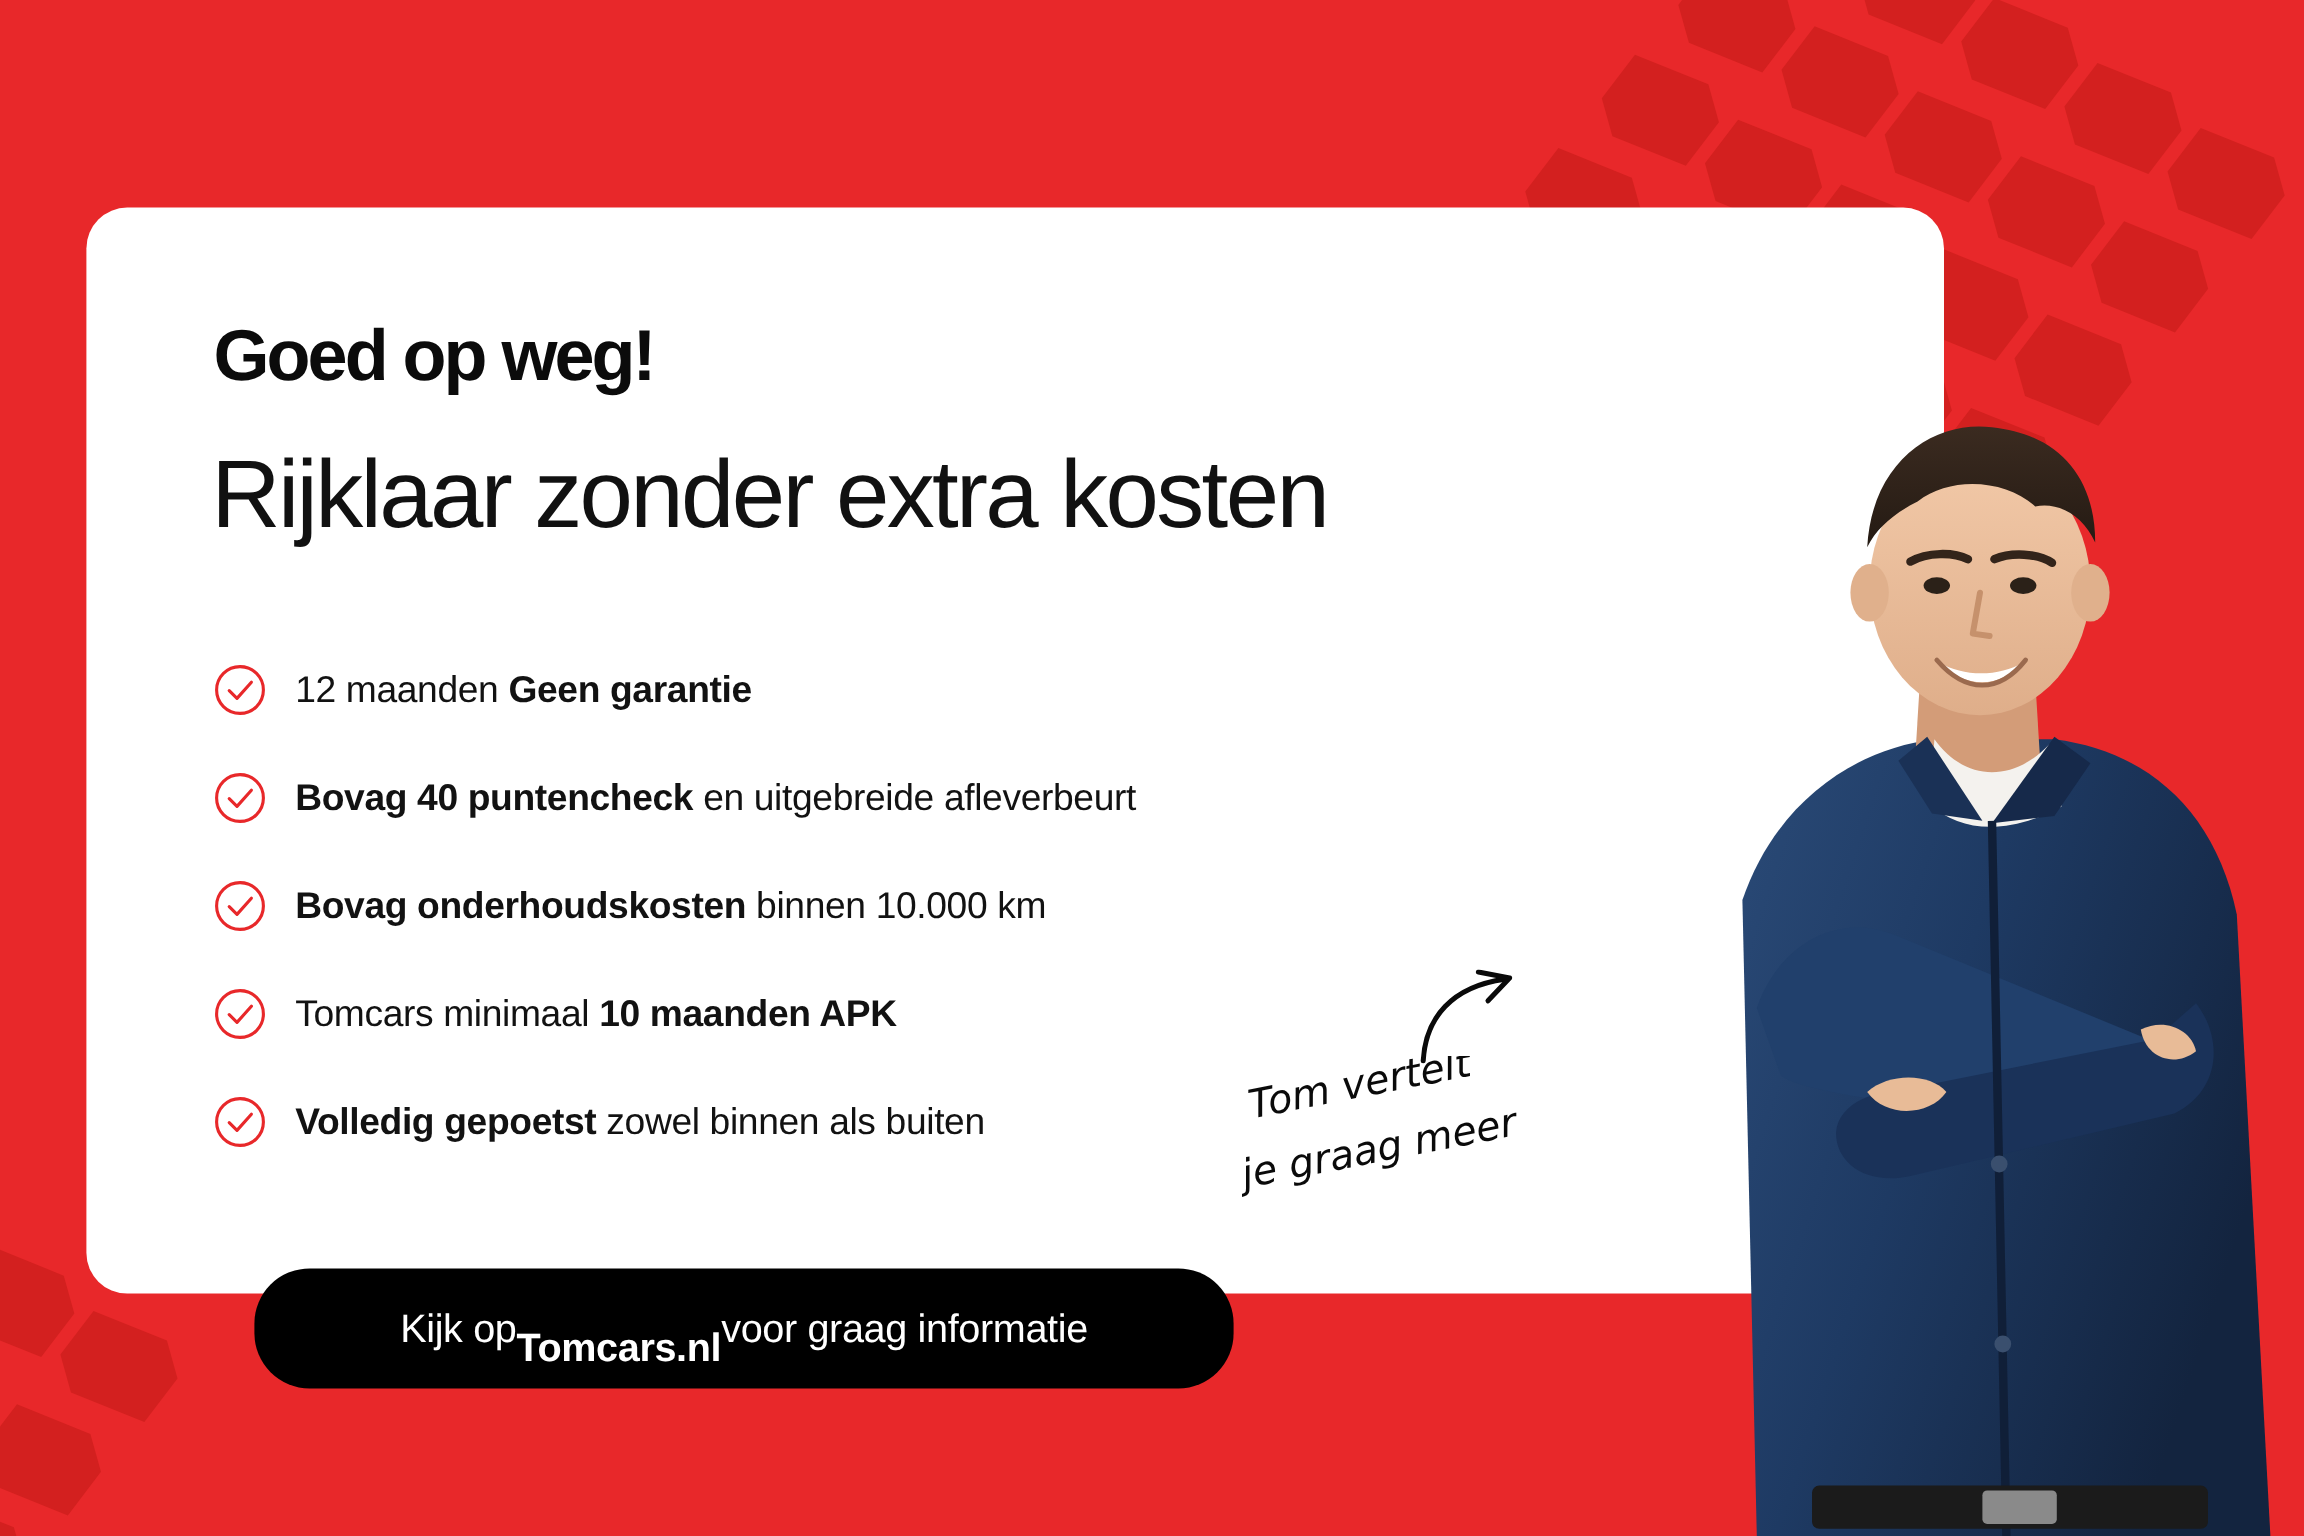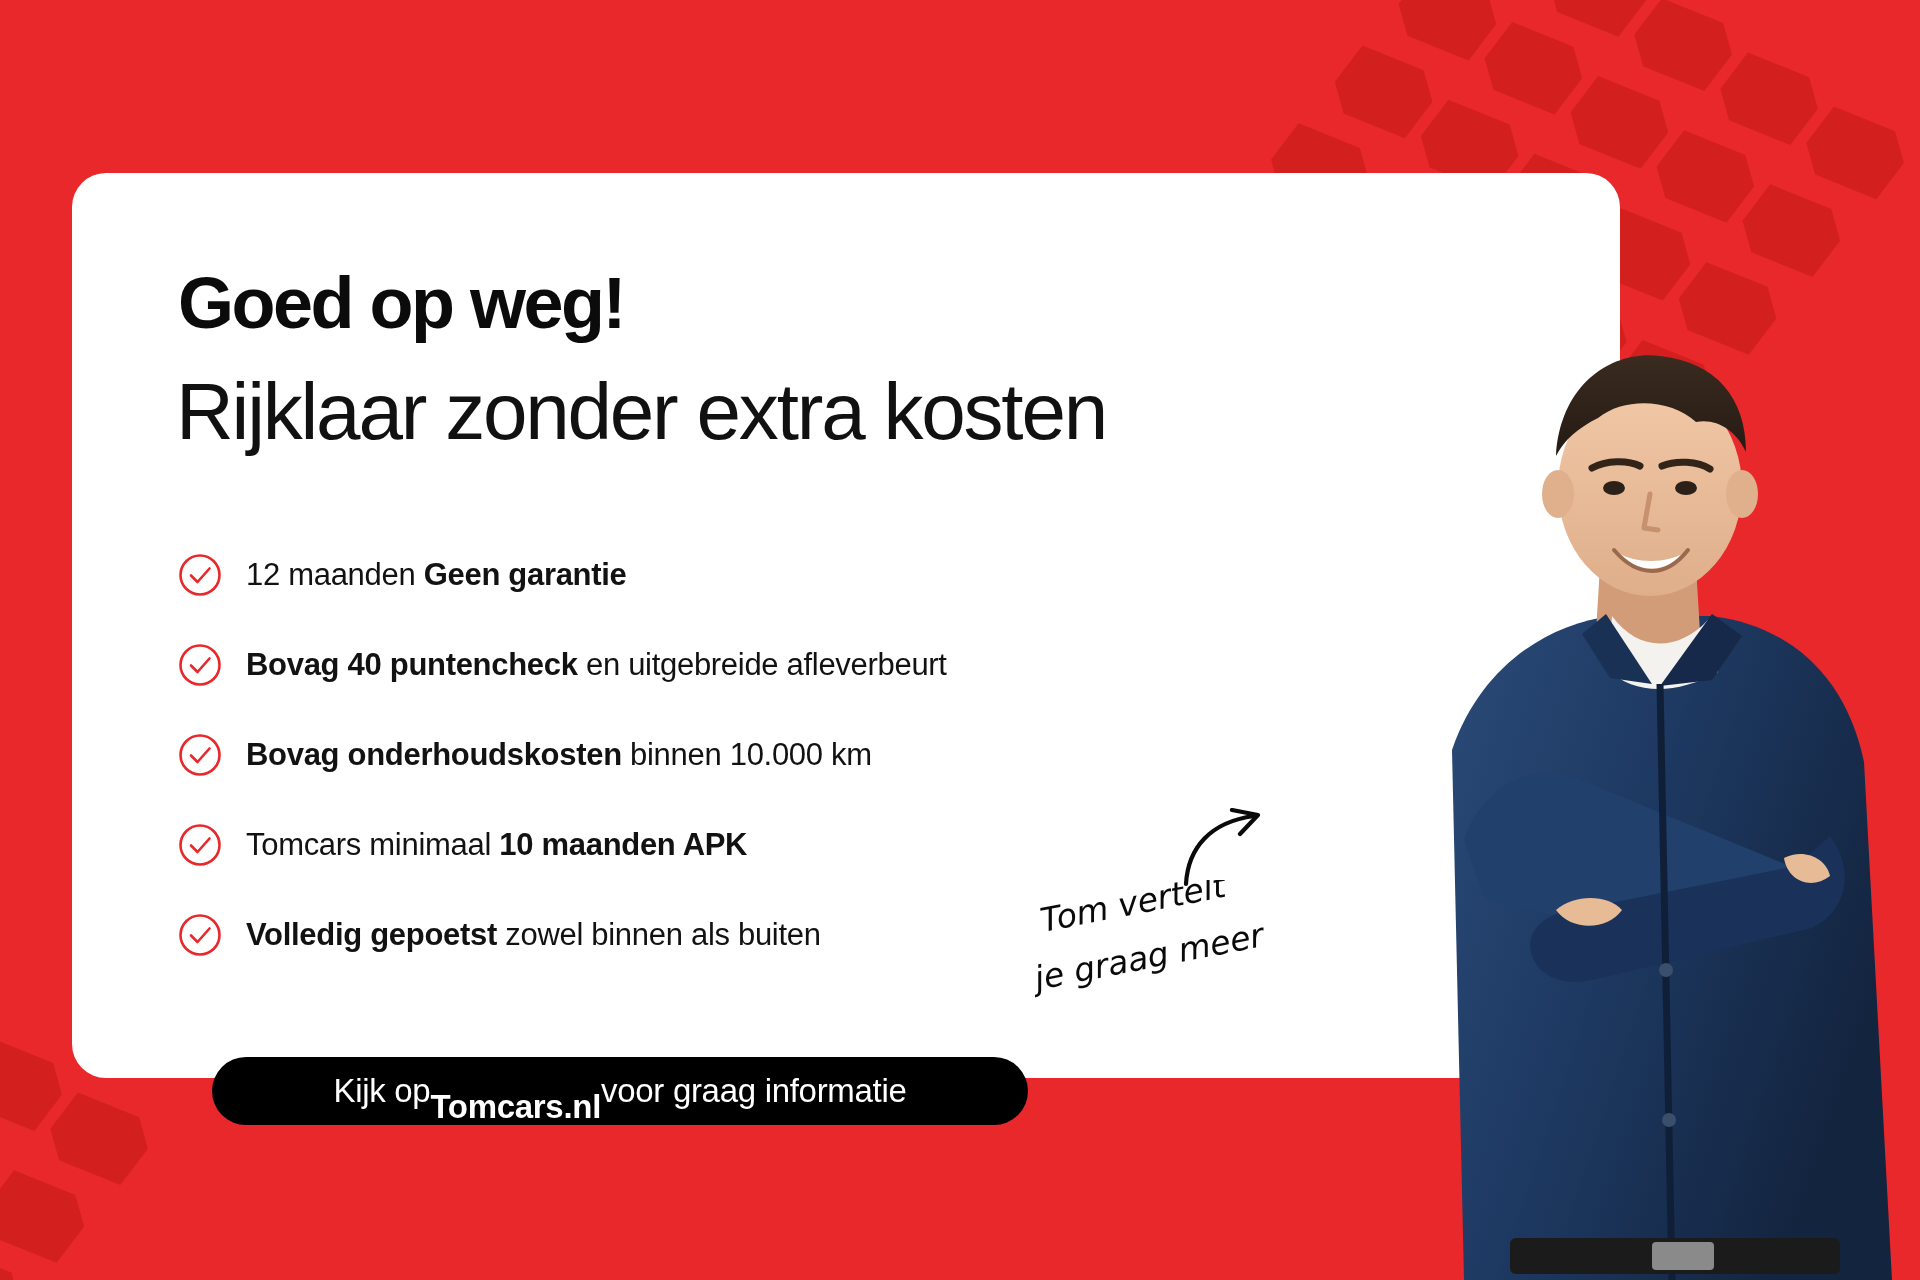--- a/index.html
+++ b/index.html
@@ -23,21 +23,21 @@
     left:72px;top:173px;
     width:1548px;height:905px;
     background:#FFFFFF;
     border-radius:34px;
   }
 
   
   .headline{
     position:absolute;left:178px;top:268px;
     margin:0;
-    font-size:72px;line-height:0.98;
+    font-size:60px;line-height:0.98;
     font-weight:700;letter-spacing:-2.5px;
     color:#0B0B0B;
     font-family:"Liberation Sans","DejaVu Sans",sans-serif;
     white-space:nowrap;
   }
   .subheadline{
     position:absolute;left:176px;top:372px;
     margin:0;
     font-size:80px;line-height:1.0;
     font-weight:400;letter-spacing:-2.2px;
@@ -61,21 +61,21 @@
   }
   .feature-text{
     font-size:31px;line-height:1.1;color:#121212;
     letter-spacing:-0.3px;white-space:nowrap;
   }
   .feature-text b{font-weight:700;}
 
   
   .cta{
     position:absolute;left:212px;top:1057px;
-    height:68px;min-width:816px;
+    height:100px;min-width:816px;
     display:flex;align-items:center;justify-content:center;
     padding:0 46px;box-sizing:border-box;
     background:#000000;color:#FFFFFF;
     border:none;border-radius:46px;
     font-family:"Liberation Sans","DejaVu Sans",sans-serif;
     font-size:33px;letter-spacing:-0.3px;
     cursor:pointer;white-space:nowrap;
   }
   .cta b{font-weight:700;margin-top:32px;}
 

